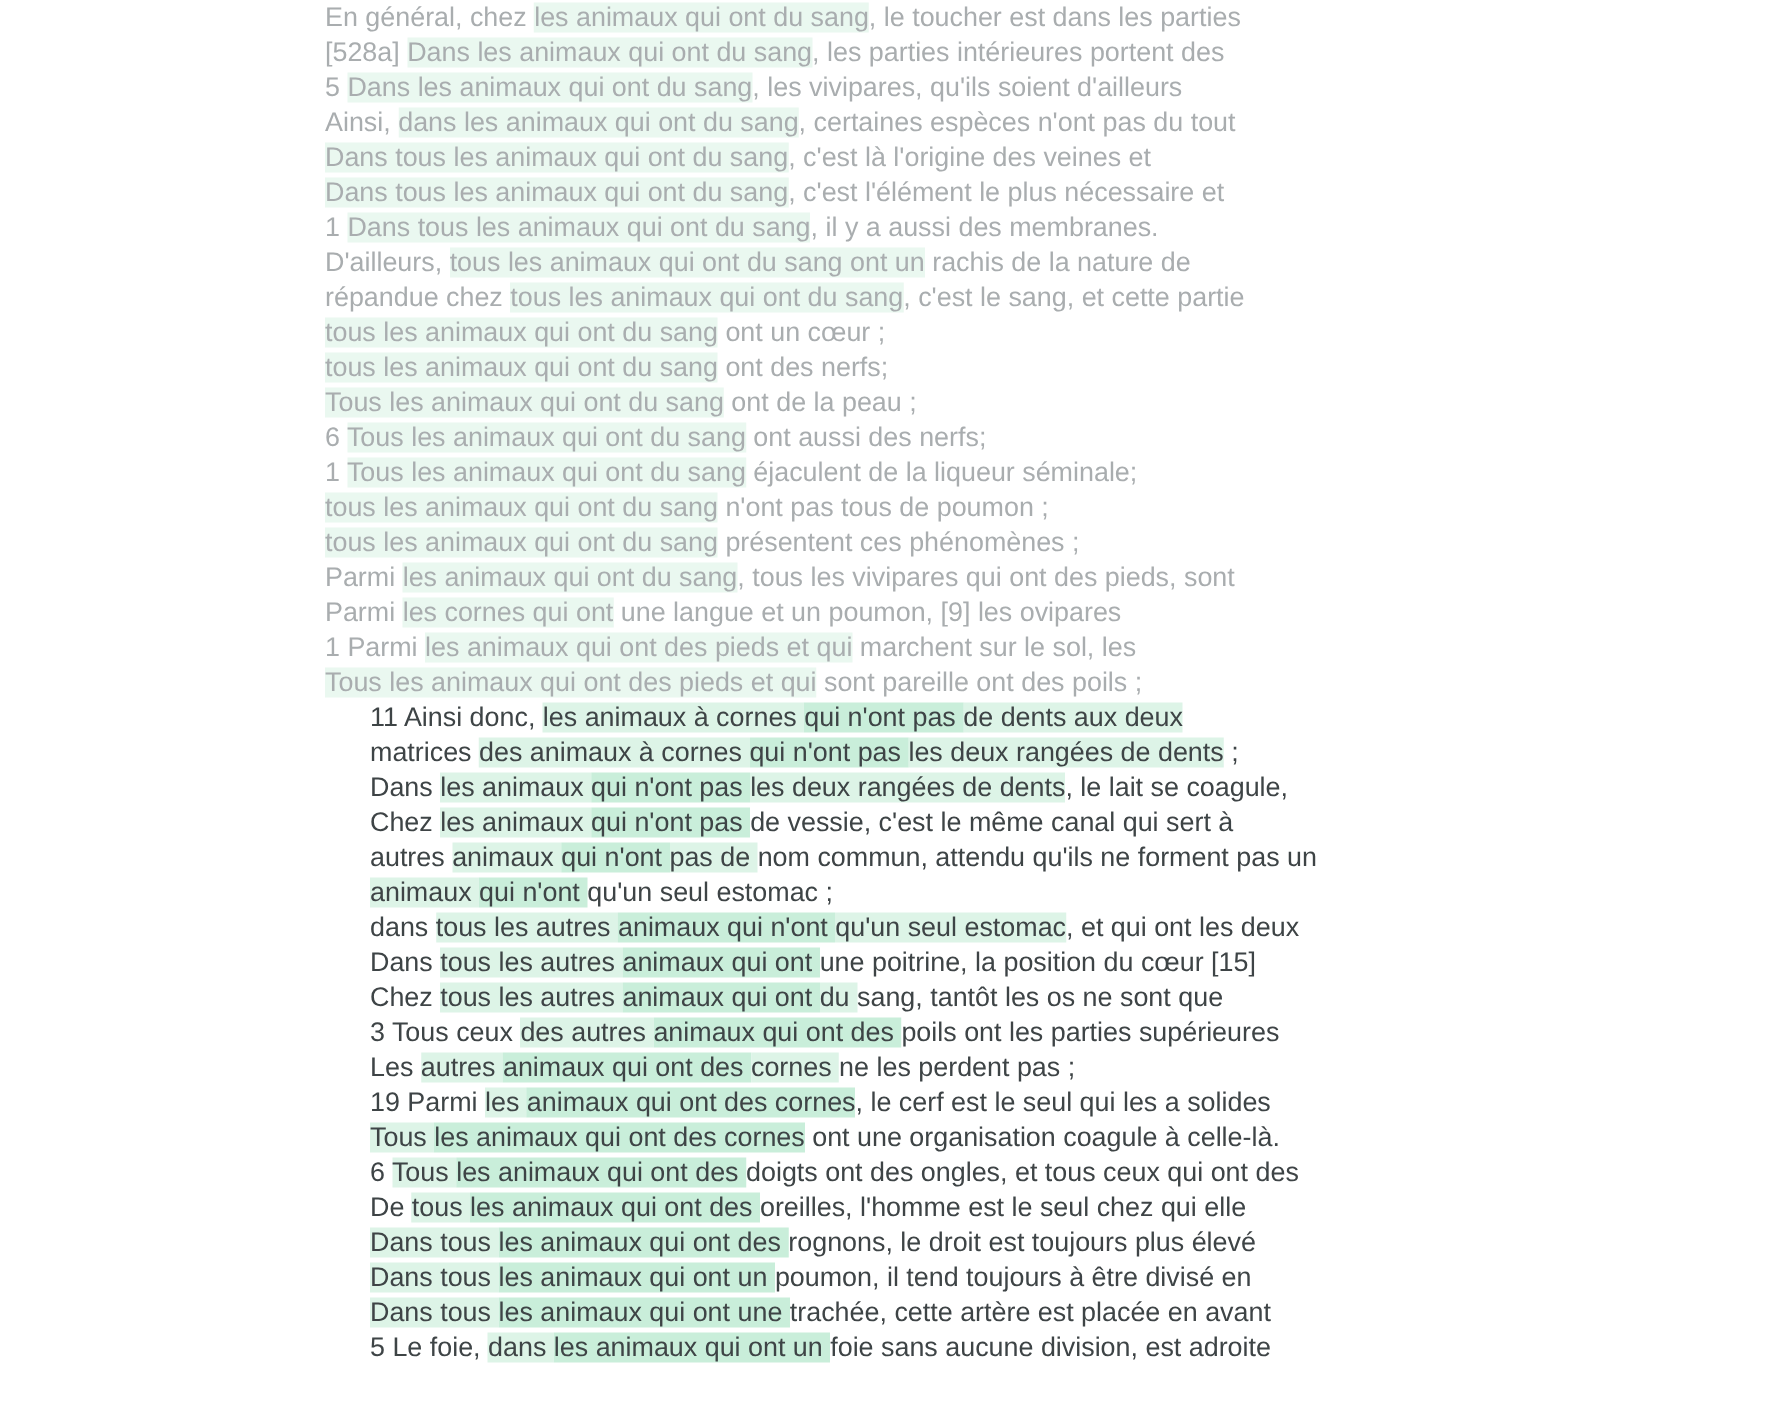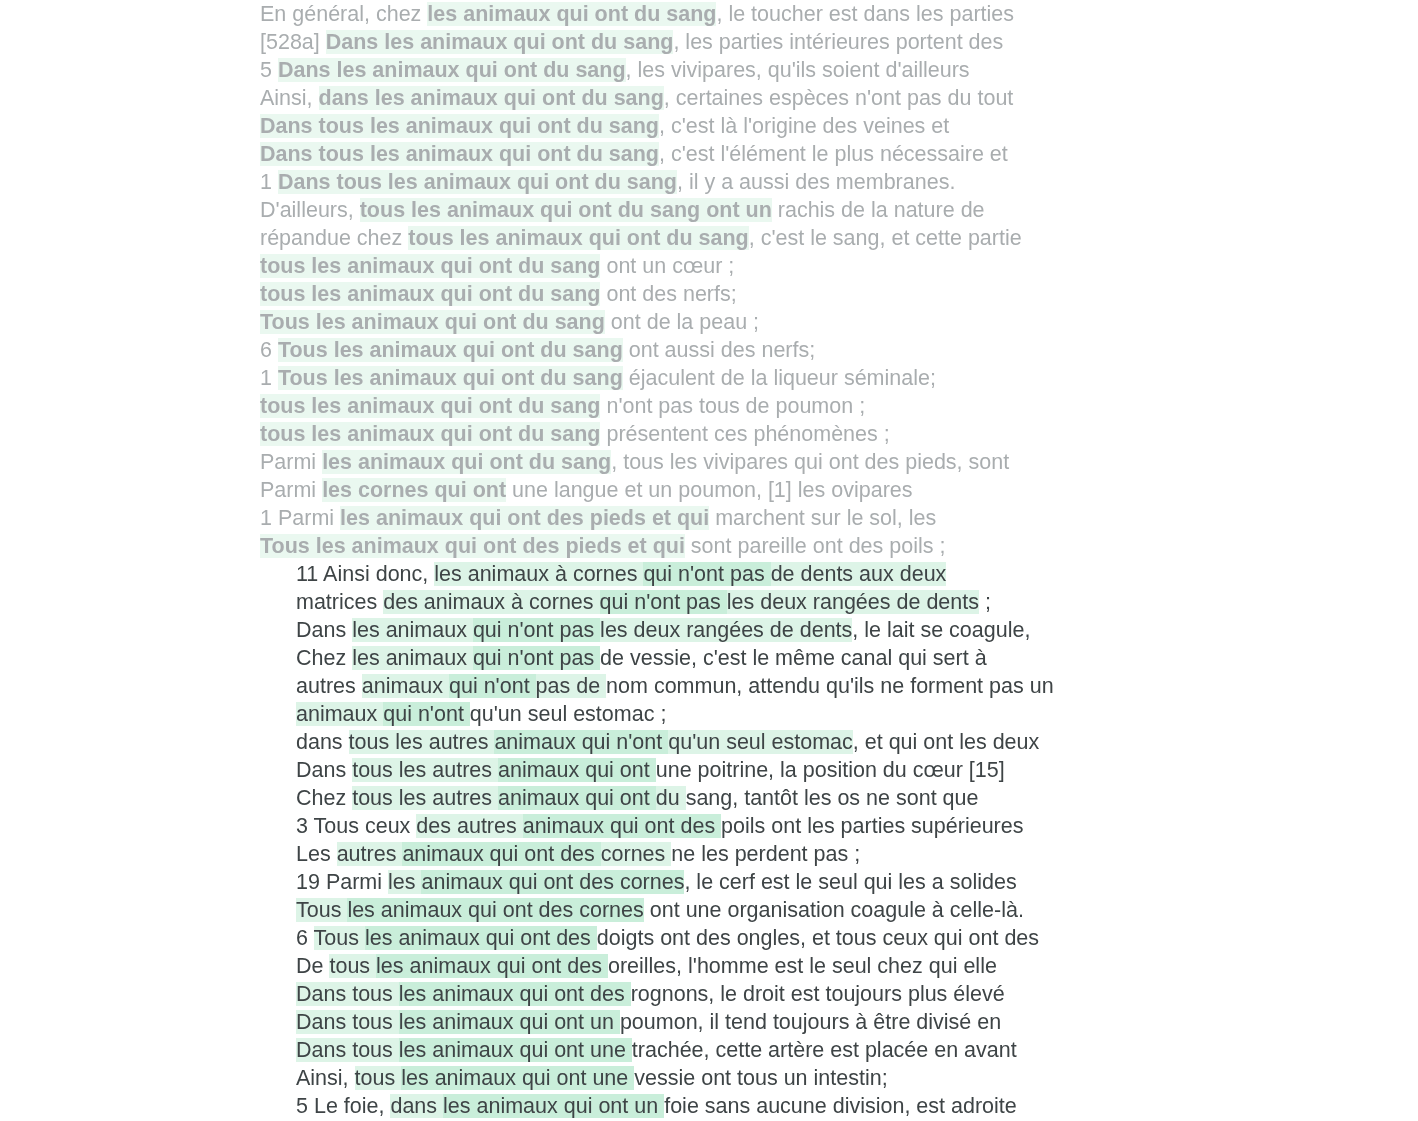--- a/index.html
+++ b/index.html
@@ -14,21 +14,21 @@
   body{
     background:var(--bg);
     width:1418px;height:1121px;overflow:hidden;
     font-family:"Liberation Sans","DejaVu Sans",sans-serif;
     font-size:21.5px;line-height:28px;
   }
   .lines{padding:0 0 0 260px;}
   .line{white-space:pre;height:28px;}
   .line.gray{color:var(--c-gray);}
   .line.dark{color:var(--c-dark);margin-left:36px;}
-  .gray .h1{background:var(--hl-faint);font-weight:bold;}
+  .gray .h1{background:var(--hl-faint);}
   .dark .h1{background:var(--hl-light);}
   .h2{background:var(--hl-med);}
   .h0{background:transparent;}
 </style>
 </head>
 <body>
 
 <div class="lines">
     <div class="line gray"><span class="h0">En général, chez </span><span class="h1">les animaux qui ont du sang</span><span class="h0">, le toucher est dans les parties</span></div>
     <div class="line gray"><span class="h0">[528a] </span><span class="h1">Dans les animaux qui ont du sang</span><span class="h0">, les parties intérieures portent des</span></div>
@@ -40,36 +40,35 @@
     <div class="line gray"><span class="h0">D'ailleurs, </span><span class="h1">tous les animaux qui ont du sang ont un</span><span class="h0"> rachis de la nature de</span></div>
     <div class="line gray"><span class="h0">répandue chez </span><span class="h1">tous les animaux qui ont du sang</span><span class="h0">, c'est le sang, et cette partie</span></div>
     <div class="line gray"><span class="h1">tous les animaux qui ont du sang</span><span class="h0"> ont un cœur ;</span></div>
     <div class="line gray"><span class="h1">tous les animaux qui ont du sang</span><span class="h0"> ont des nerfs;</span></div>
     <div class="line gray"><span class="h1">Tous les animaux qui ont du sang</span><span class="h0"> ont de la peau ;</span></div>
     <div class="line gray"><span class="h0">6 </span><span class="h1">Tous les animaux qui ont du sang</span><span class="h0"> ont aussi des nerfs;</span></div>
     <div class="line gray"><span class="h0">1 </span><span class="h1">Tous les animaux qui ont du sang</span><span class="h0"> éjaculent de la liqueur séminale;</span></div>
     <div class="line gray"><span class="h1">tous les animaux qui ont du sang</span><span class="h0"> n'ont pas tous de poumon ;</span></div>
     <div class="line gray"><span class="h1">tous les animaux qui ont du sang</span><span class="h0"> présentent ces phénomènes ;</span></div>
     <div class="line gray"><span class="h0">Parmi </span><span class="h1">les animaux qui ont du sang</span><span class="h0">, tous les vivipares qui ont des pieds, sont</span></div>
-    <div class="line gray"><span class="h0">Parmi </span><span class="h1">les cornes qui ont</span><span class="h0"> une langue et un poumon, [1] les ovipares</span></div>
+    <div class="line gray"><span class="h0">Parmi </span><span class="h1">les cornes qui ont</span><span class="h0"> une langue et un poumon, [9] les ovipares</span></div>
     <div class="line gray"><span class="h0">1 Parmi </span><span class="h1">les animaux qui ont des pieds et qui</span><span class="h0"> marchent sur le sol, les</span></div>
     <div class="line gray"><span class="h1">Tous les animaux qui ont des pieds et qui</span><span class="h0"> sont pareille ont des poils ;</span></div>
     <div class="line dark"><span class="h0">11 Ainsi donc, </span><span class="h1">les animaux à cornes </span><span class="h2">qui n'ont pas </span><span class="h1">de dents aux deux</span></div>
     <div class="line dark"><span class="h0">matrices </span><span class="h1">des animaux à cornes </span><span class="h2">qui n'ont pas </span><span class="h1">les deux rangées de dents</span><span class="h0"> ;</span></div>
     <div class="line dark"><span class="h0">Dans </span><span class="h1">les animaux </span><span class="h2">qui n'ont pas </span><span class="h1">les deux rangées de dents</span><span class="h0">, le lait se coagule,</span></div>
     <div class="line dark"><span class="h0">Chez </span><span class="h1">les animaux </span><span class="h2">qui n'ont pas </span><span class="h0">de vessie, c'est le même canal qui sert à</span></div>
     <div class="line dark"><span class="h0">autres </span><span class="h1">animaux </span><span class="h2">qui n'ont </span><span class="h1">pas de </span><span class="h0">nom commun, attendu qu'ils ne forment pas un</span></div>
     <div class="line dark"><span class="h1">animaux </span><span class="h2">qui n'ont </span><span class="h0">qu'un seul estomac ;</span></div>
     <div class="line dark"><span class="h0">dans </span><span class="h1">tous les autres </span><span class="h2">animaux qui n'ont </span><span class="h1">qu'un seul estomac</span><span class="h0">, et qui ont les deux</span></div>
     <div class="line dark"><span class="h0">Dans </span><span class="h1">tous les autres </span><span class="h2">animaux qui ont </span><span class="h0">une poitrine, la position du cœur [15]</span></div>
     <div class="line dark"><span class="h0">Chez </span><span class="h1">tous les autres </span><span class="h2">animaux qui ont </span><span class="h1">du </span><span class="h0">sang, tantôt les os ne sont que</span></div>
     <div class="line dark"><span class="h0">3 Tous ceux </span><span class="h1">des autres </span><span class="h2">animaux qui ont des </span><span class="h0">poils ont les parties supérieures</span></div>
     <div class="line dark"><span class="h0">Les </span><span class="h1">autres </span><span class="h2">animaux qui ont des </span><span class="h1">cornes </span><span class="h0">ne les perdent pas ;</span></div>
     <div class="line dark"><span class="h0">19 Parmi </span><span class="h1">les </span><span class="h2">animaux qui ont des cornes</span><span class="h0">, le cerf est le seul qui les a solides</span></div>
     <div class="line dark"><span class="h1">Tous </span><span class="h2">les animaux qui ont des cornes</span><span class="h0"> ont une organisation coagule à celle-là.</span></div>
     <div class="line dark"><span class="h0">6 </span><span class="h1">Tous </span><span class="h2">les animaux qui ont des </span><span class="h0">doigts ont des ongles, et tous ceux qui ont des</span></div>
     <div class="line dark"><span class="h0">De </span><span class="h1">tous </span><span class="h2">les animaux qui ont des </span><span class="h0">oreilles, l'homme est le seul chez qui elle</span></div>
     <div class="line dark"><span class="h1">Dans tous </span><span class="h2">les animaux qui ont des </span><span class="h0">rognons, le droit est toujours plus élevé</span></div>
     <div class="line dark"><span class="h1">Dans tous </span><span class="h2">les animaux qui ont un </span><span class="h0">poumon, il tend toujours à être divisé en</span></div>
     <div class="line dark"><span class="h1">Dans tous </span><span class="h2">les animaux qui ont une </span><span class="h0">trachée, cette artère est placée en avant</span></div>
-    <div class="line dark"><span class="h0">Ainsi, </span><span class="h1">tous </span><span class="h2">les animaux qui ont une </span><span class="h0">vessie ont tous un intestin;</span></div>
     <div class="line dark"><span class="h0">5 Le foie, </span><span class="h1">dans </span><span class="h2">les animaux qui ont un </span><span class="h0">foie sans aucune division, est adroite</span></div>
   </div>
 
 </body></html>

